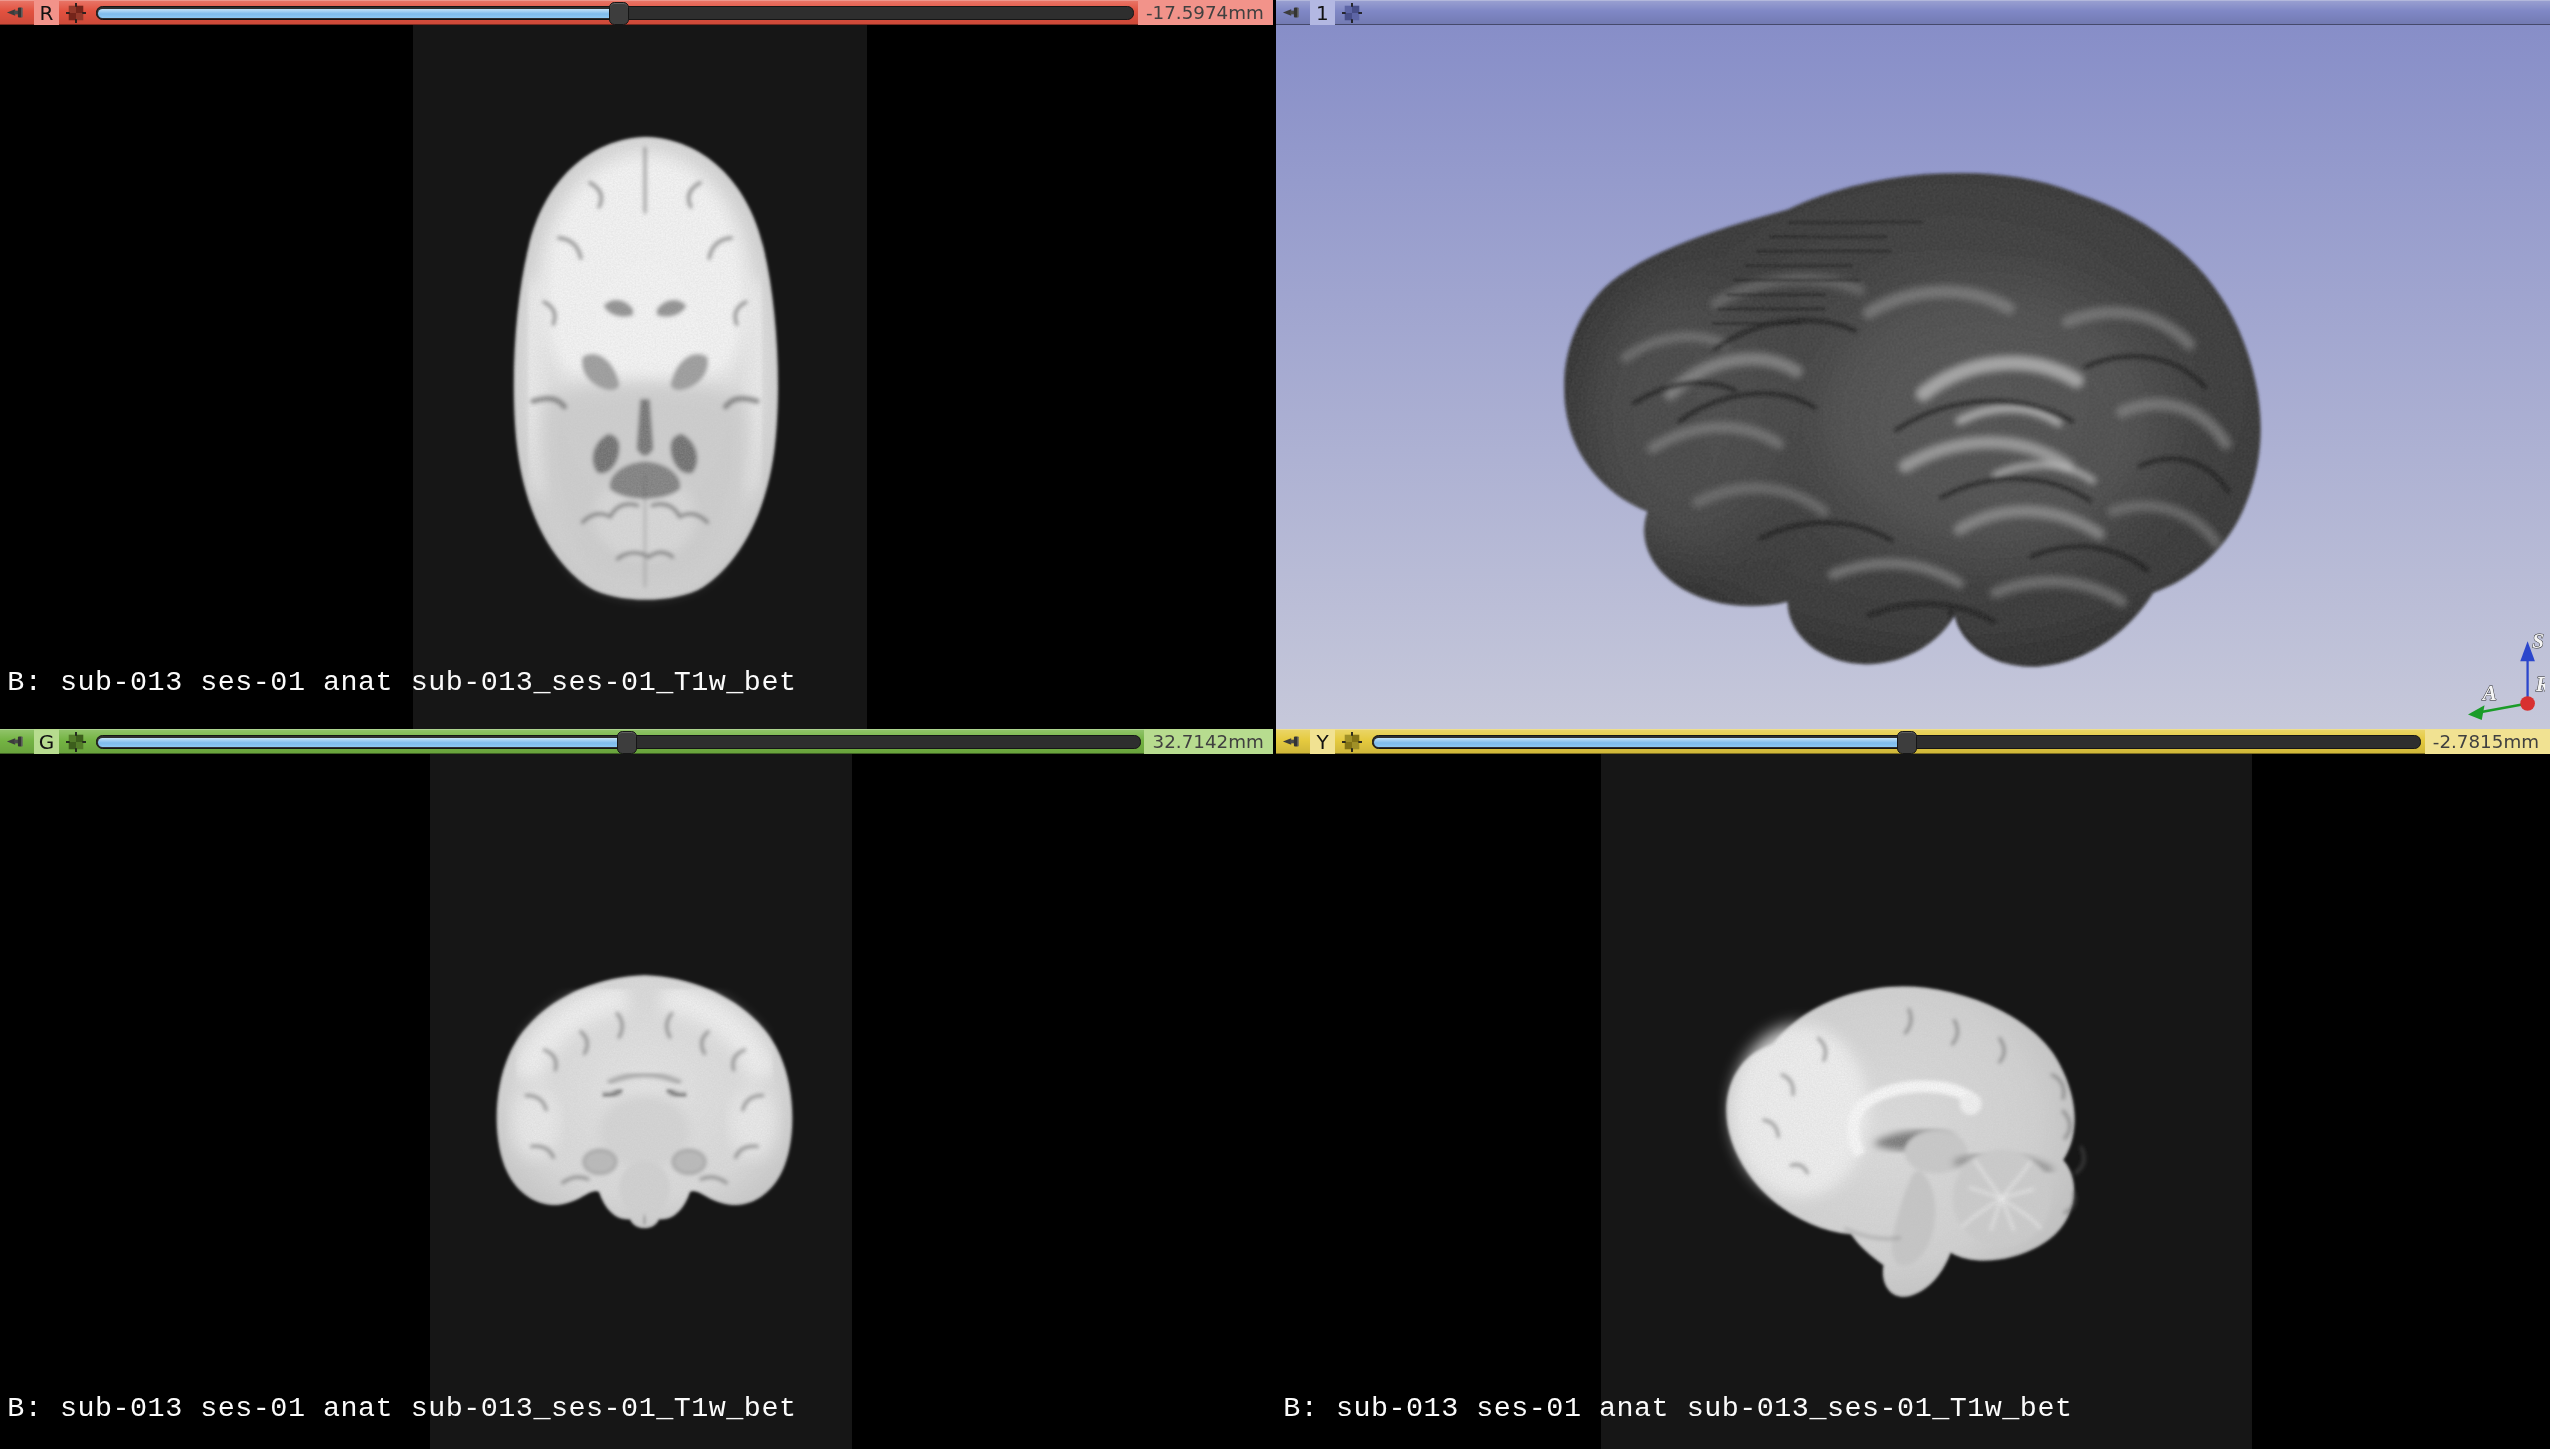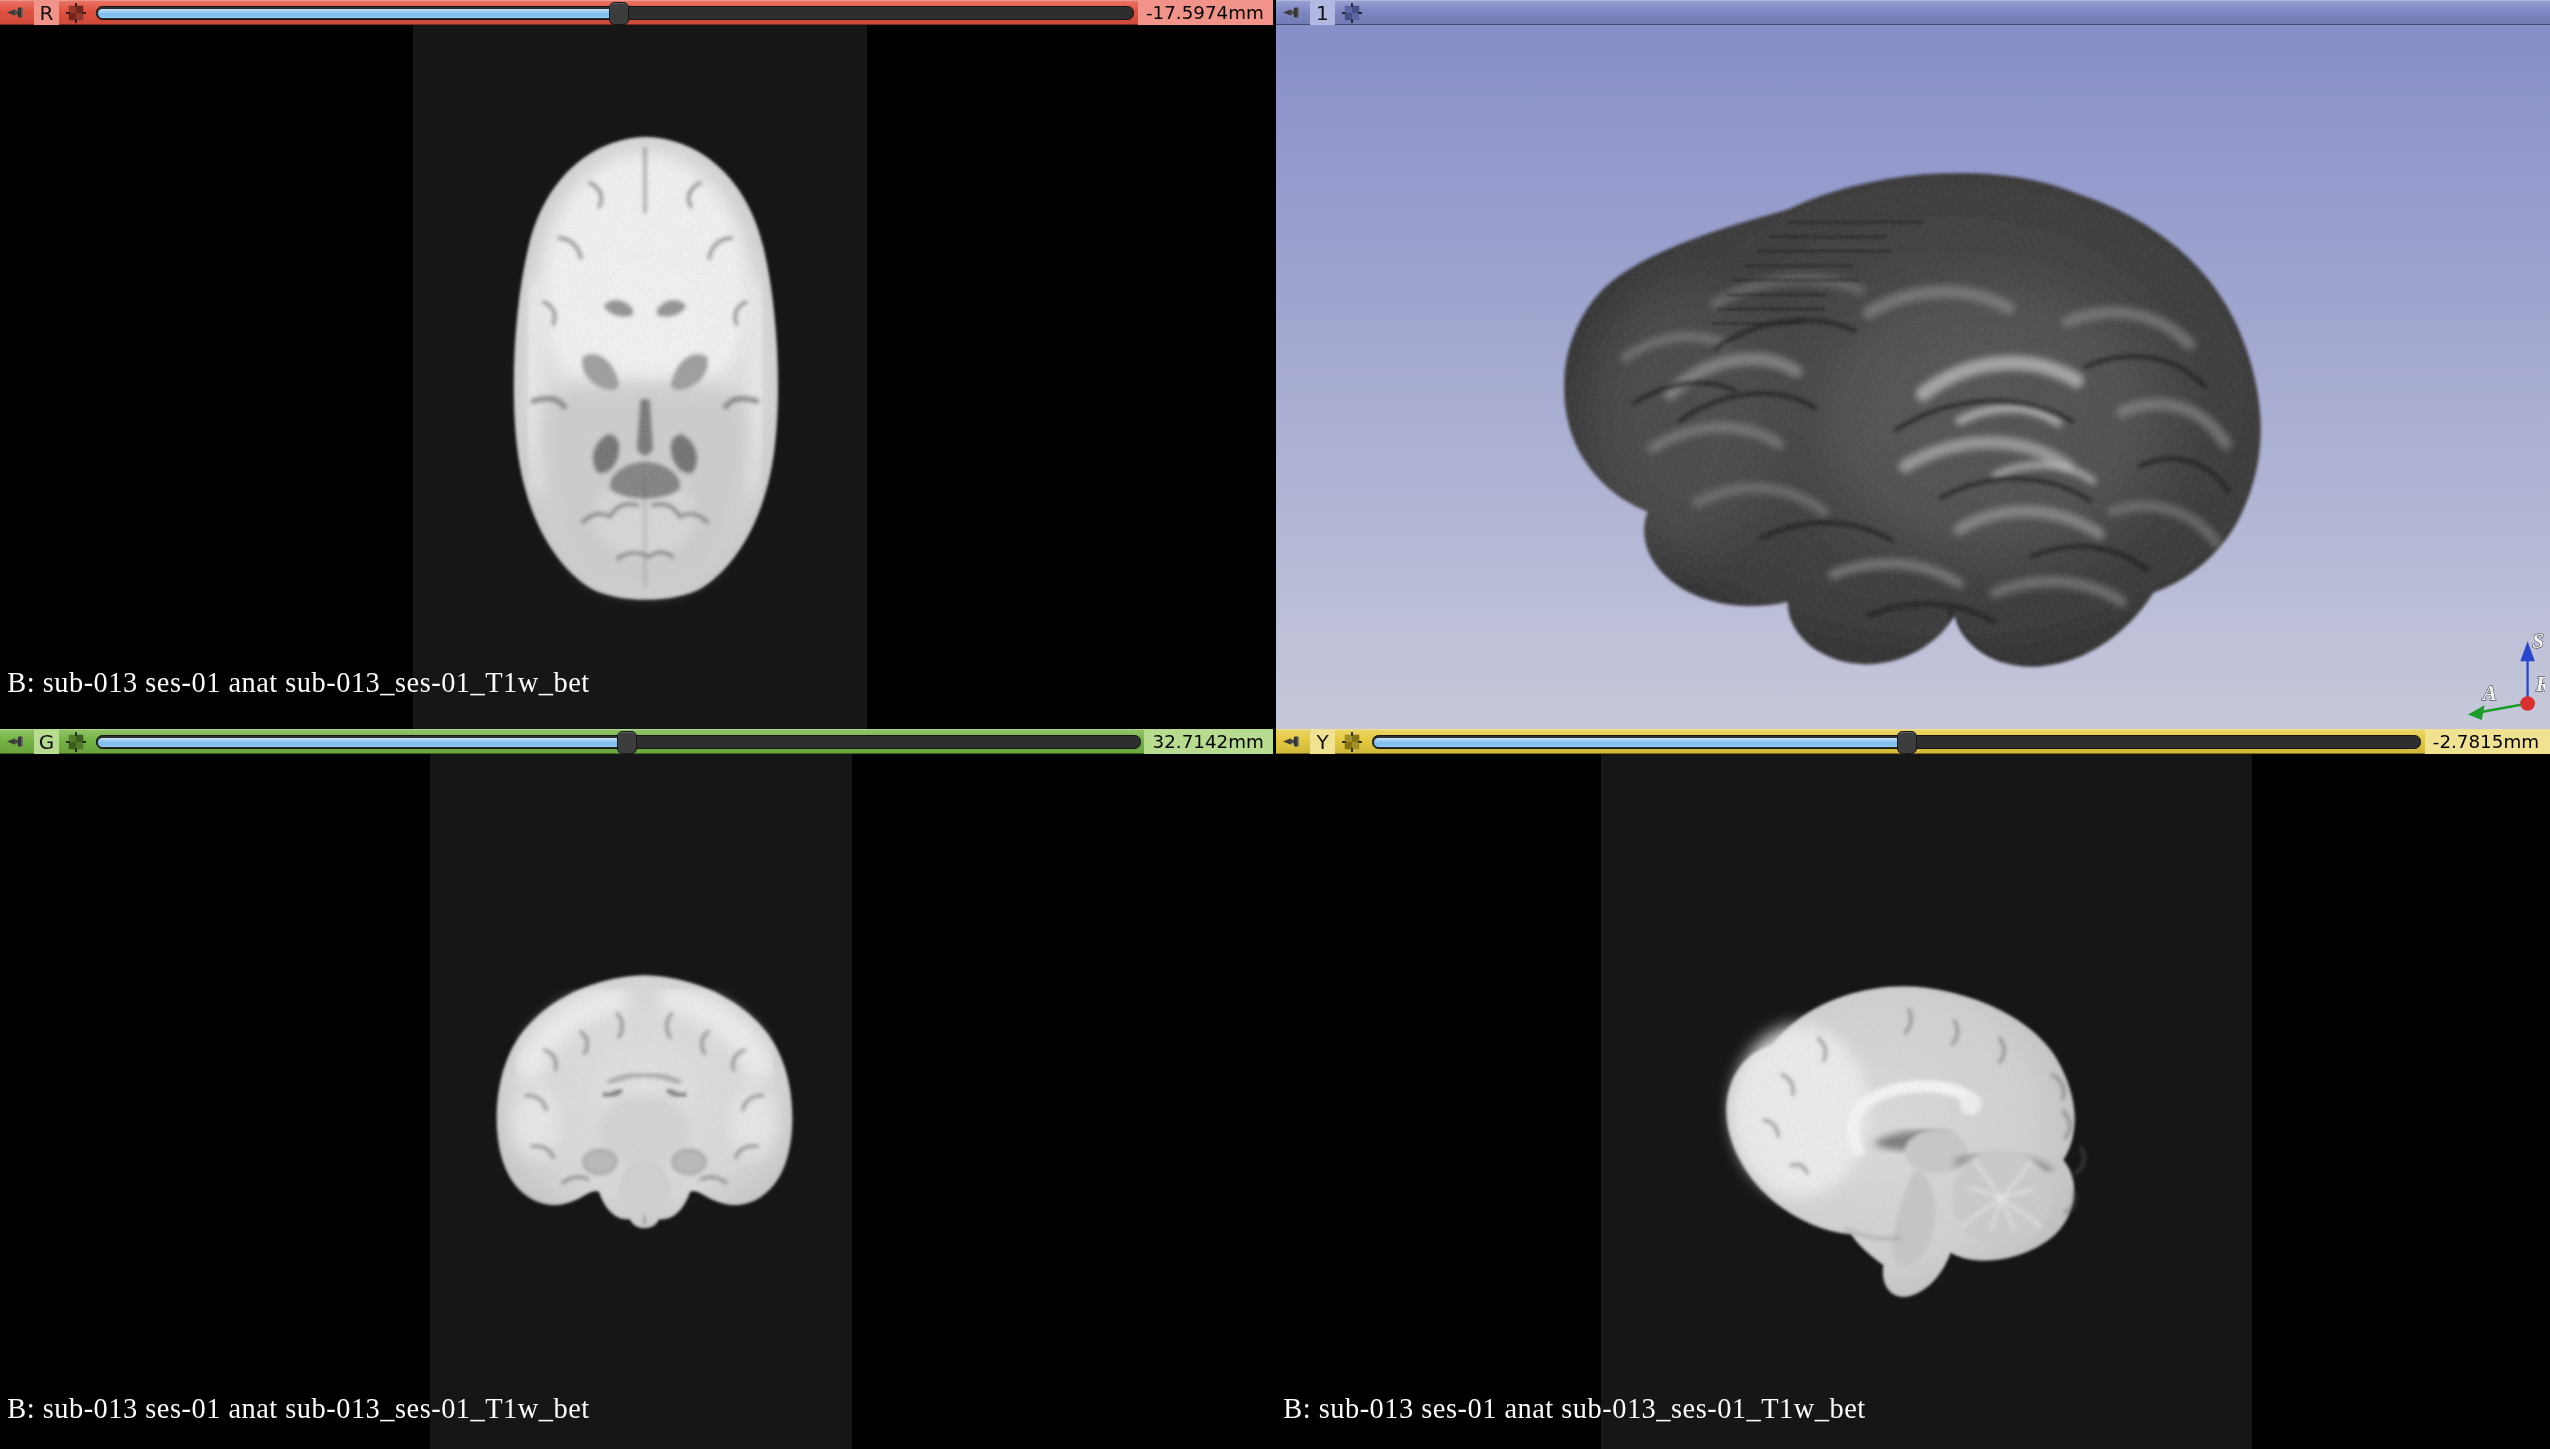--- a/index.html
+++ b/index.html
@@ -25,25 +25,25 @@
   .xhair{width:27.5px;display:flex;justify-content:center;align-items:center;margin-left:3.7px;cursor:pointer;}
   .slider{flex:1;height:25px;margin:0 3.7px 0 5.5px;position:relative;cursor:pointer;}
   .track{position:absolute;left:0;right:0;top:6.4px;height:12px;background:#2e2e2e;
          border:0.9px solid #151515;border-radius:6.4px;}
   .fill{position:absolute;left:1.8px;top:1.8px;bottom:1.8px;width:calc((100% - 3.7px)*var(--frac,.5));
         background:linear-gradient(#c3e2f8,#7fbcec 55%,#8ec8f2);border-radius:4.6px;}
   .handle{position:absolute;top:-5.5px;left:calc((100% - 20px)*var(--frac,.5));width:20px;height:23px;
           background:#3d3d3d;border:1.8px solid #161616;border-radius:5.5px;box-sizing:border-box;
           box-shadow:inset 0 0.9px 0 rgba(255,255,255,.18);cursor:grab;}
   .val{height:25px;display:flex;align-items:center;background:var(--light,#ccc);
-       color:#000000;font-size:18.3px;padding:0 9.2px 0 8.3px;min-width:108px;white-space:nowrap;}
+       color:#404040;font-size:18.3px;padding:0 9.2px 0 8.3px;min-width:108px;white-space:nowrap;}
 
   .view{position:absolute;left:0;top:25px;right:0;bottom:0;background:#000;}
   .band{position:absolute;top:0;bottom:0;background:#161616;}
-  .annot{position:absolute;left:7.3px;font-family:Liberation Serif, serif;font-size:28.4px;
+  .annot{position:absolute;left:7.3px;font-family:Liberation Mono, monospace;font-size:28.4px;
          color:#fbfbfb;white-space:nowrap;letter-spacing:0.5px;}
   .q-tl .annot{bottom:30px;}
   .q-bl .annot,.q-br .annot{bottom:24px;}
   svg.img{position:absolute;}
   .axes{position:absolute;right:5.5px;bottom:7.3px;}
 </style>
 </head>
 <body>
 
 <div class="app">

